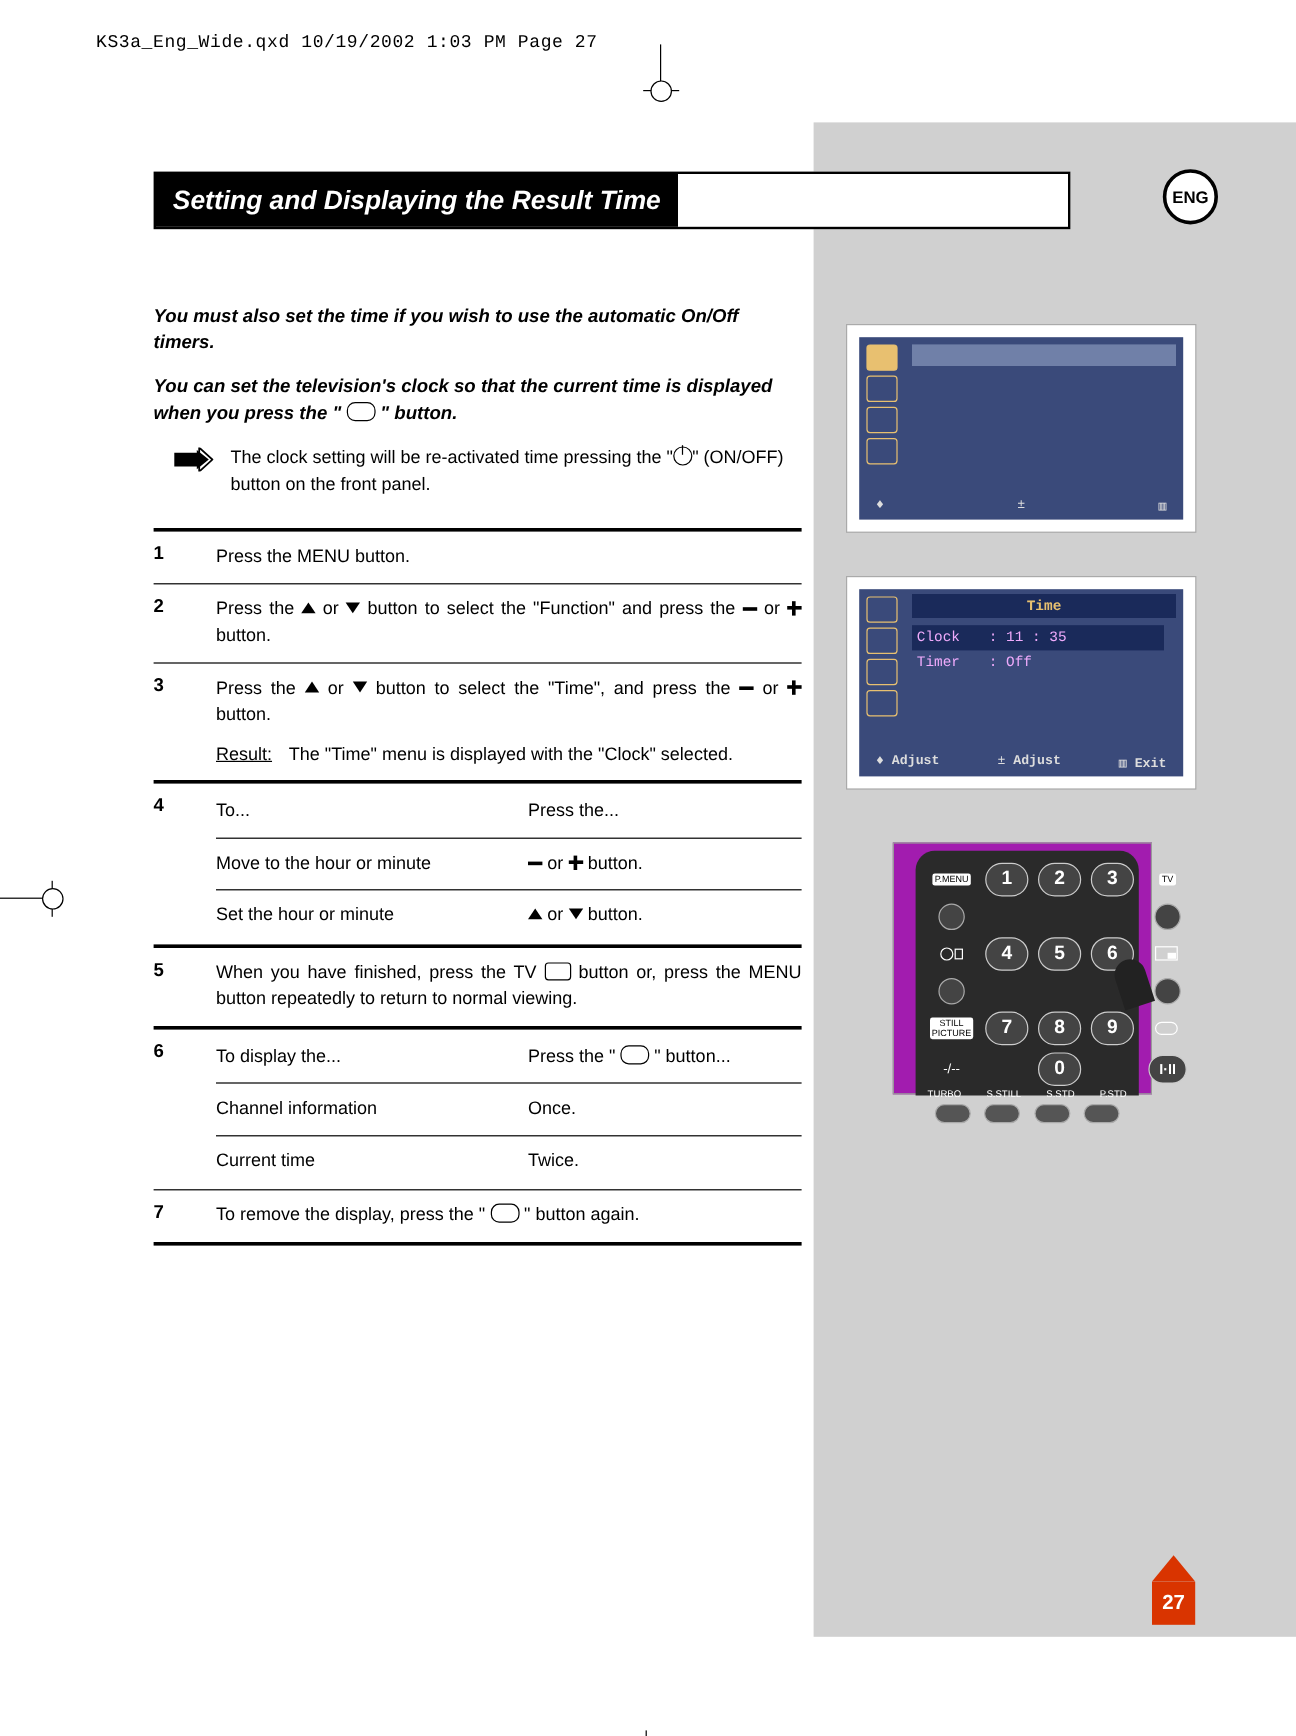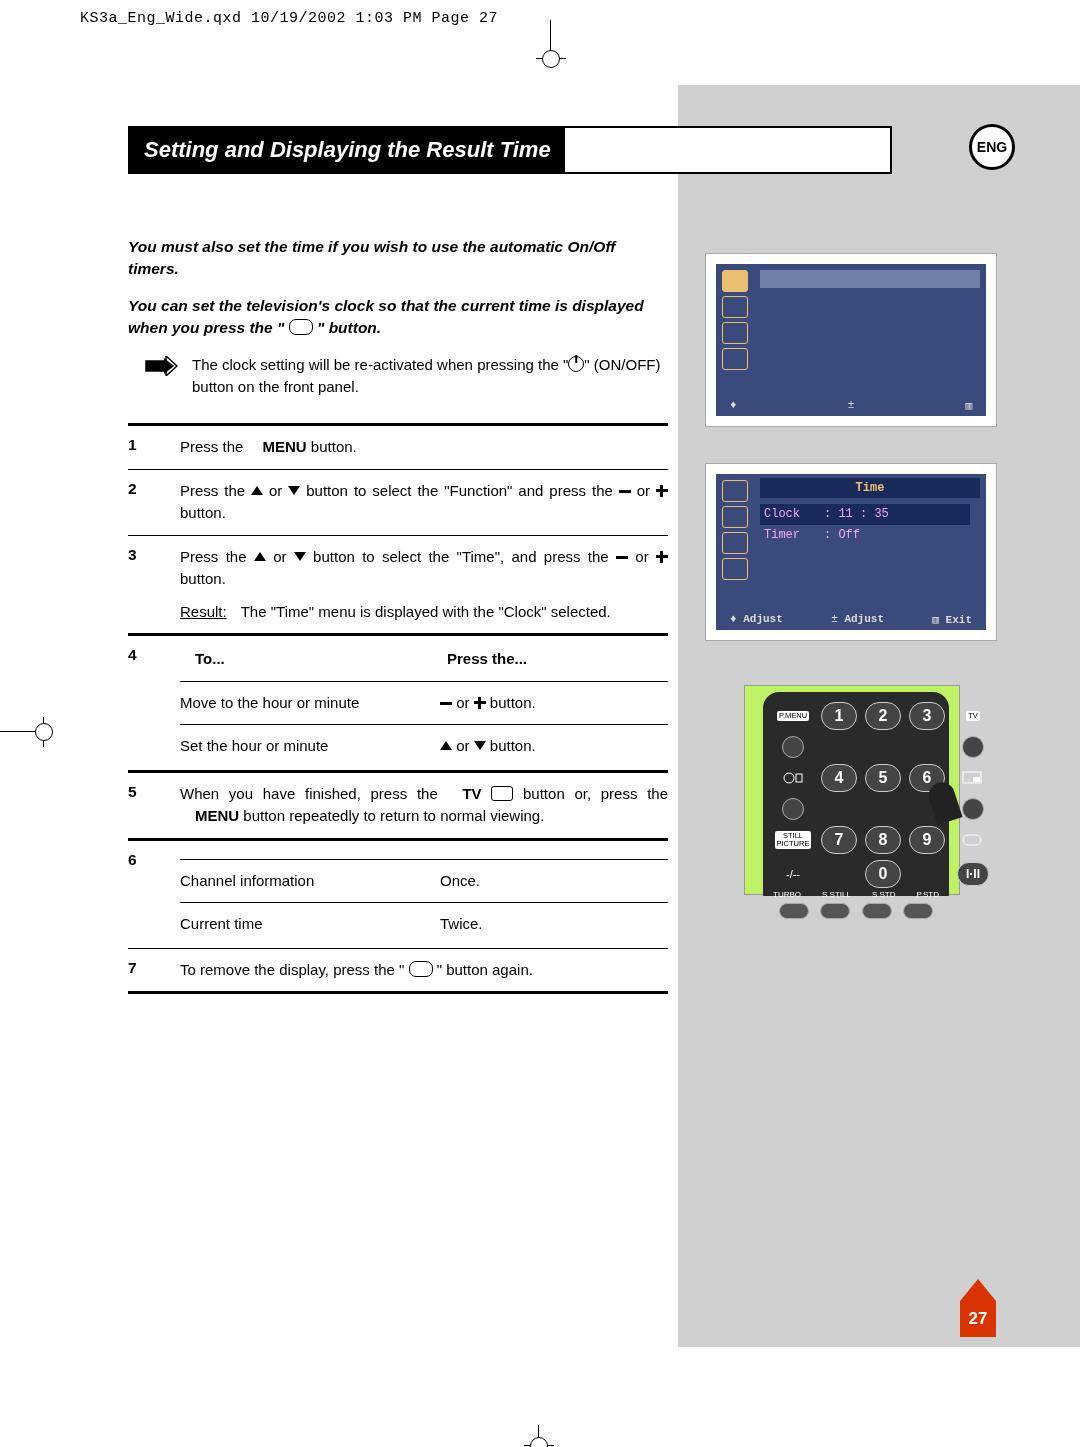--- a/index.html
+++ b/index.html
@@ -15,20 +15,21 @@
     width: 1080px;
     height: 1447px;
     position: relative;
     background: #fff;
   }
   .print-header {
     font-family: "Courier New", monospace;
     font-size: 15px;
     padding: 10px 0 0 80px;
     letter-spacing: 0.5px;
+    margin-top: 17px;
   }
   .crop-top {
     position: absolute;
     top: 20px;
     left: 540px;
     width: 20px;
     height: 40px;
   }
   .crop-top::before,
   .crop-top::after {
@@ -292,21 +293,21 @@
   .sub-hr {
     border: none;
     border-top: 1px solid #000;
     margin: 8px 0;
   }
   .sixcol1 {
     flex: 0 0 190px;
   }
 
   .underline { text-decoration: underline; }
-  .bold { font-weight: bold; margin-left: 15px; }
+  .bold { font-weight: normal; }
 
   
   .osd {
     position: absolute;
     left: 706px;
     width: 290px;
     background: #fff;
     box-shadow: 0 0 0 1px #aaa;
   }
   .osd1 { top: 254px; height: 172px; }
@@ -373,21 +374,21 @@
     padding: 0 8px;
   }
 
   
   .remote-wrap {
     position: absolute;
     top: 685px;
     left: 744px;
     width: 214px;
     height: 208px;
-    background: #bef264;
+    background: #a21caf;
     border: 1px solid #999;
   }
   .remote {
     position: absolute;
     left: 18px;
     right: 10px;
     top: 6px;
     bottom: -2px;
     background: #2a2a2a;
     border-radius: 16px 16px 0 0;
@@ -533,21 +534,21 @@
       <span>You can set the television's clock so that the current time is displayed when you press the " </span><span class="info-btn"></span><span> " button.</span>
     </div>
 
     <div class="note-row">
       <svg class="note-arrow" width="34" height="20" viewBox="0 0 34 20">
         <path d="M2 5 L22 5 L22 0 L33 10 L22 20 L22 15 L2 15 Z" fill="none" stroke="#000" stroke-width="1.5"></path>
         <path d="M2 5 L22 5 L22 0 L33 10 L22 20 L22 15 L2 15 Z" fill="#000" fill-opacity="0"></path>
         <path d="M2 5 L20 5 L20 2 L30 10 L20 18 L20 15 L2 15 Z" fill="#000"></path>
       </svg>
       <div class="note-text">
-        <span>The clock setting will be re-activated when pressing the "</span><span class="power-sym"></span><span>" (ON/OFF) button on the front panel.</span>
+        <span>The clock setting will be re-activated time pressing the "</span><span class="power-sym"></span><span>" (ON/OFF) button on the front panel.</span>
       </div>
     </div>
 
     <div class="steps">
       <hr class="step-hr-thick">
 
       <div class="step">
         <div class="step-num">1</div>
         <div class="step-body">
           <span>Press the </span><span class="bold">MENU</span><span> button.</span>
@@ -604,20 +605,24 @@
         <div class="step-body">
           <span>When you have finished, press the </span><span class="bold">TV</span> <span class="tv-btn"></span><span> button or, press the </span><span class="bold">MENU</span><span> button repeatedly to return to normal viewing.</span>
         </div>
       </div>
       <hr class="step-hr-thick">
 
       <div class="step">
         <div class="step-num">6</div>
         <div class="step-body">
           <div class="sub-table">
+            <div class="sub-table-row bold">
+              <div class="sixcol1">To display the...</div>
+              <div><span>Press the " </span><span class="info-btn"></span><span> " button...</span></div>
+            </div>
             <hr class="sub-hr">
             <div class="sub-table-row">
               <div class="sixcol1">Channel information</div>
               <div>Once.</div>
             </div>
             <hr class="sub-hr">
             <div class="sub-table-row">
               <div class="sixcol1">Current time</div>
               <div>Twice.</div>
             </div>

